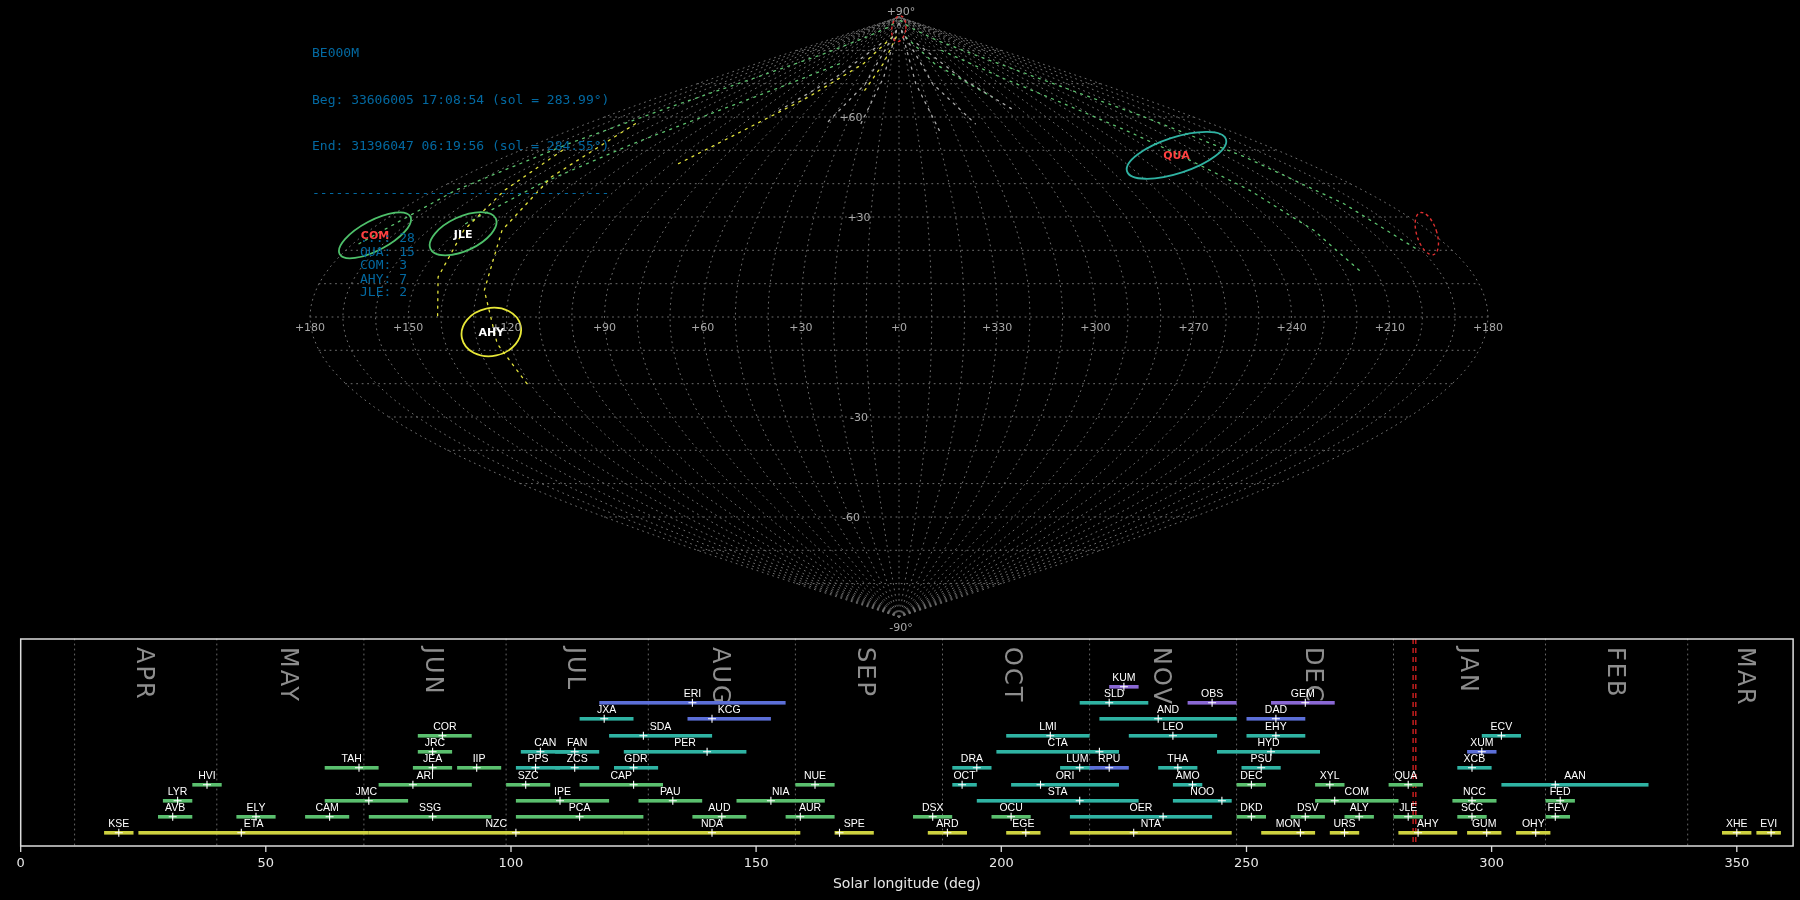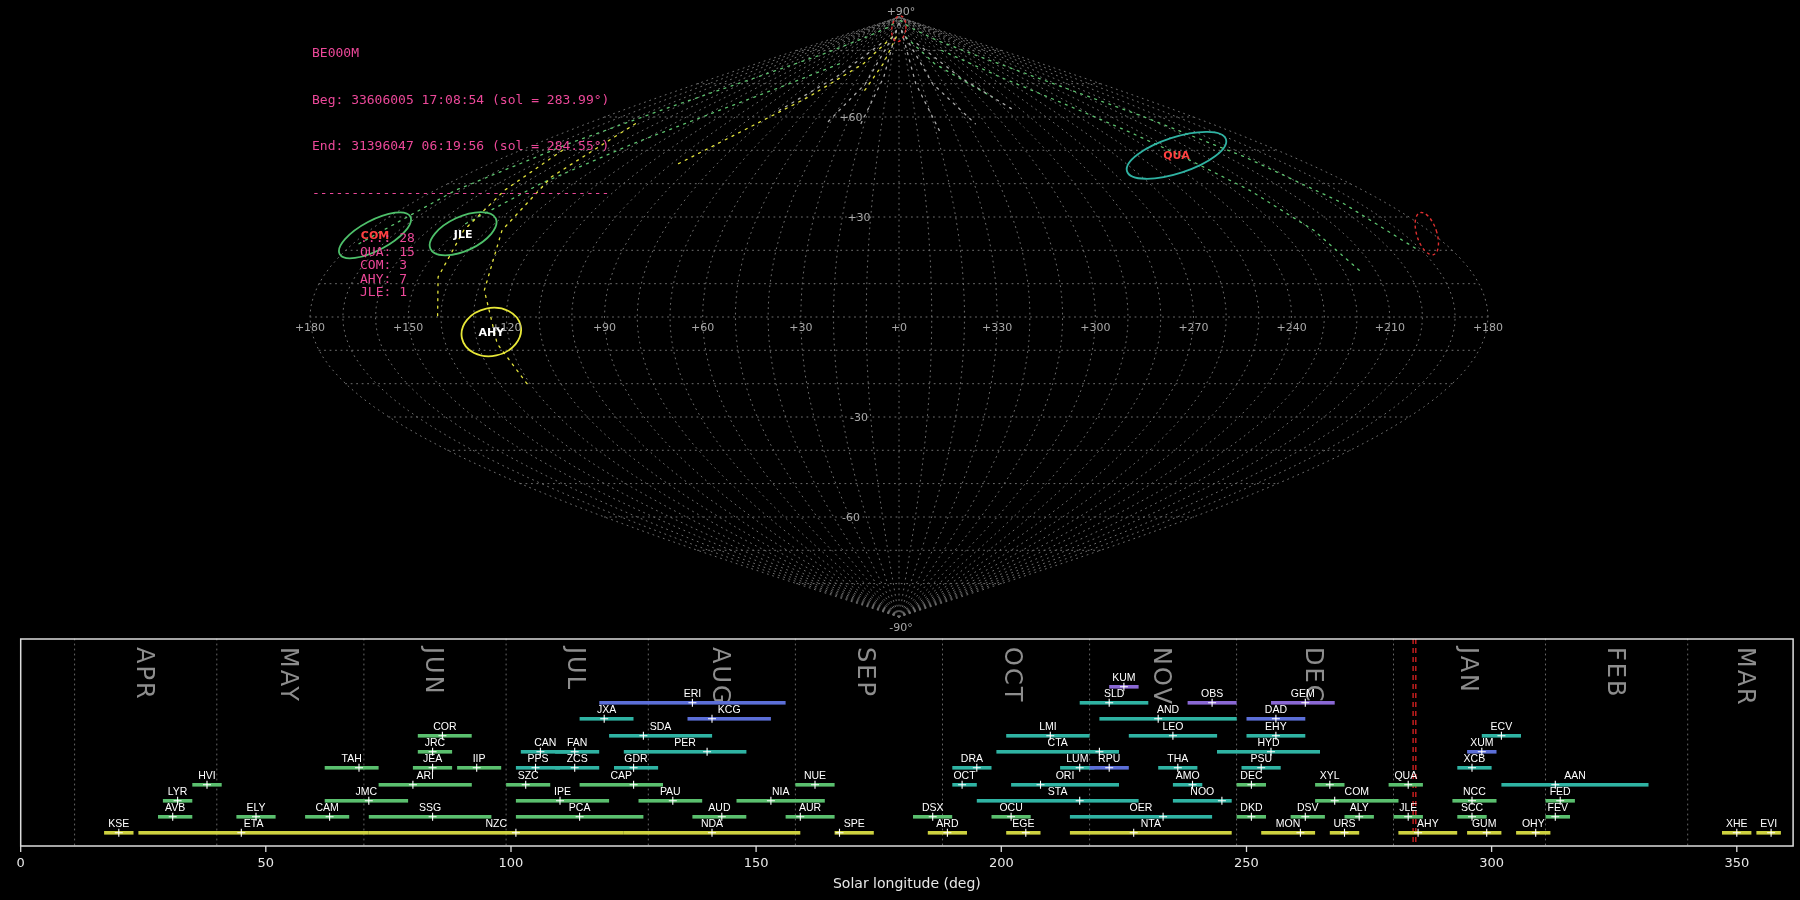--- a/index.html
+++ b/index.html
@@ -1,21 +1,21 @@
 <!DOCTYPE html>
 <html><head>
 <meta charset="utf-8">
 <style>
   html,body{margin:0;padding:0;background:#000;}
   #stage{position:relative;width:1800px;height:900px;background:#000;overflow:hidden;
          font-family:"DejaVu Sans",sans-serif;}
   svg{position:absolute;left:0;}
   #sky-map{top:0;}
   #timeline{top:630px;}
-  #info{position:absolute;left:312px;top:14px;color:#ec4899;white-space:pre;
+  #info{position:absolute;left:312px;top:14px;color:#0369a1;white-space:pre;
         font:13px/15.5px "DejaVu Sans Mono",monospace;z-index:5;}
   #counts div{line-height:13.5px;margin-left:48px;}
   .grid{stroke:#6e6e6e;stroke-width:1;stroke-dasharray:1 4.5;stroke-linecap:round;fill:none;}
   .trail{fill:none;stroke-width:1.3;stroke-dasharray:2 5.5;stroke-linecap:round;}
   .maplbl{fill:#a8a8a8;font:11px "DejaVu Sans",sans-serif;}
   .rlbl{font:bold 11px "DejaVu Sans",sans-serif;}
   .slbl{fill:#fff;font:10.5px "Liberation Sans","DejaVu Sans",sans-serif;}
   .mon{fill:#8d8d8d;font:24px "DejaVu Sans",sans-serif;letter-spacing:2px;}
   .tick{fill:#e8e8e8;font:13px "DejaVu Sans",sans-serif;}
   .axis{fill:#e8e8e8;font:14px "DejaVu Sans",sans-serif;}
@@ -438,15 +438,15 @@
       <line x1="1736.8" y1="846" x2="1736.8" y2="852" stroke="#ddd" stroke-width="1.3"></line>
       <text x="1736.8" y="867" text-anchor="middle" class="tick">350</text>
       <text x="906.9" y="888" text-anchor="middle" class="axis">Solar longitude (deg)</text>
     </svg>
 
   <div id="info">
     <div>BE000M</div>
     <div>Beg: 33606005 17:08:54 (sol = 283.99°)</div>
     <div>End: 31396047 06:19:56 (sol = 284.55°)</div>
     <div>--------------------------------------</div>
-    <div id="counts"><div>...: 28</div><div>QUA: 15</div><div>COM: 3</div><div>AHY: 7</div><div>JLE: 1</div></div>
+    <div id="counts"><div>...: 28</div><div>QUA: 15</div><div>COM: 3</div><div>AHY: 7</div><div>JLE: 2</div></div>
   </div>
 </div>
 
 </body></html>

